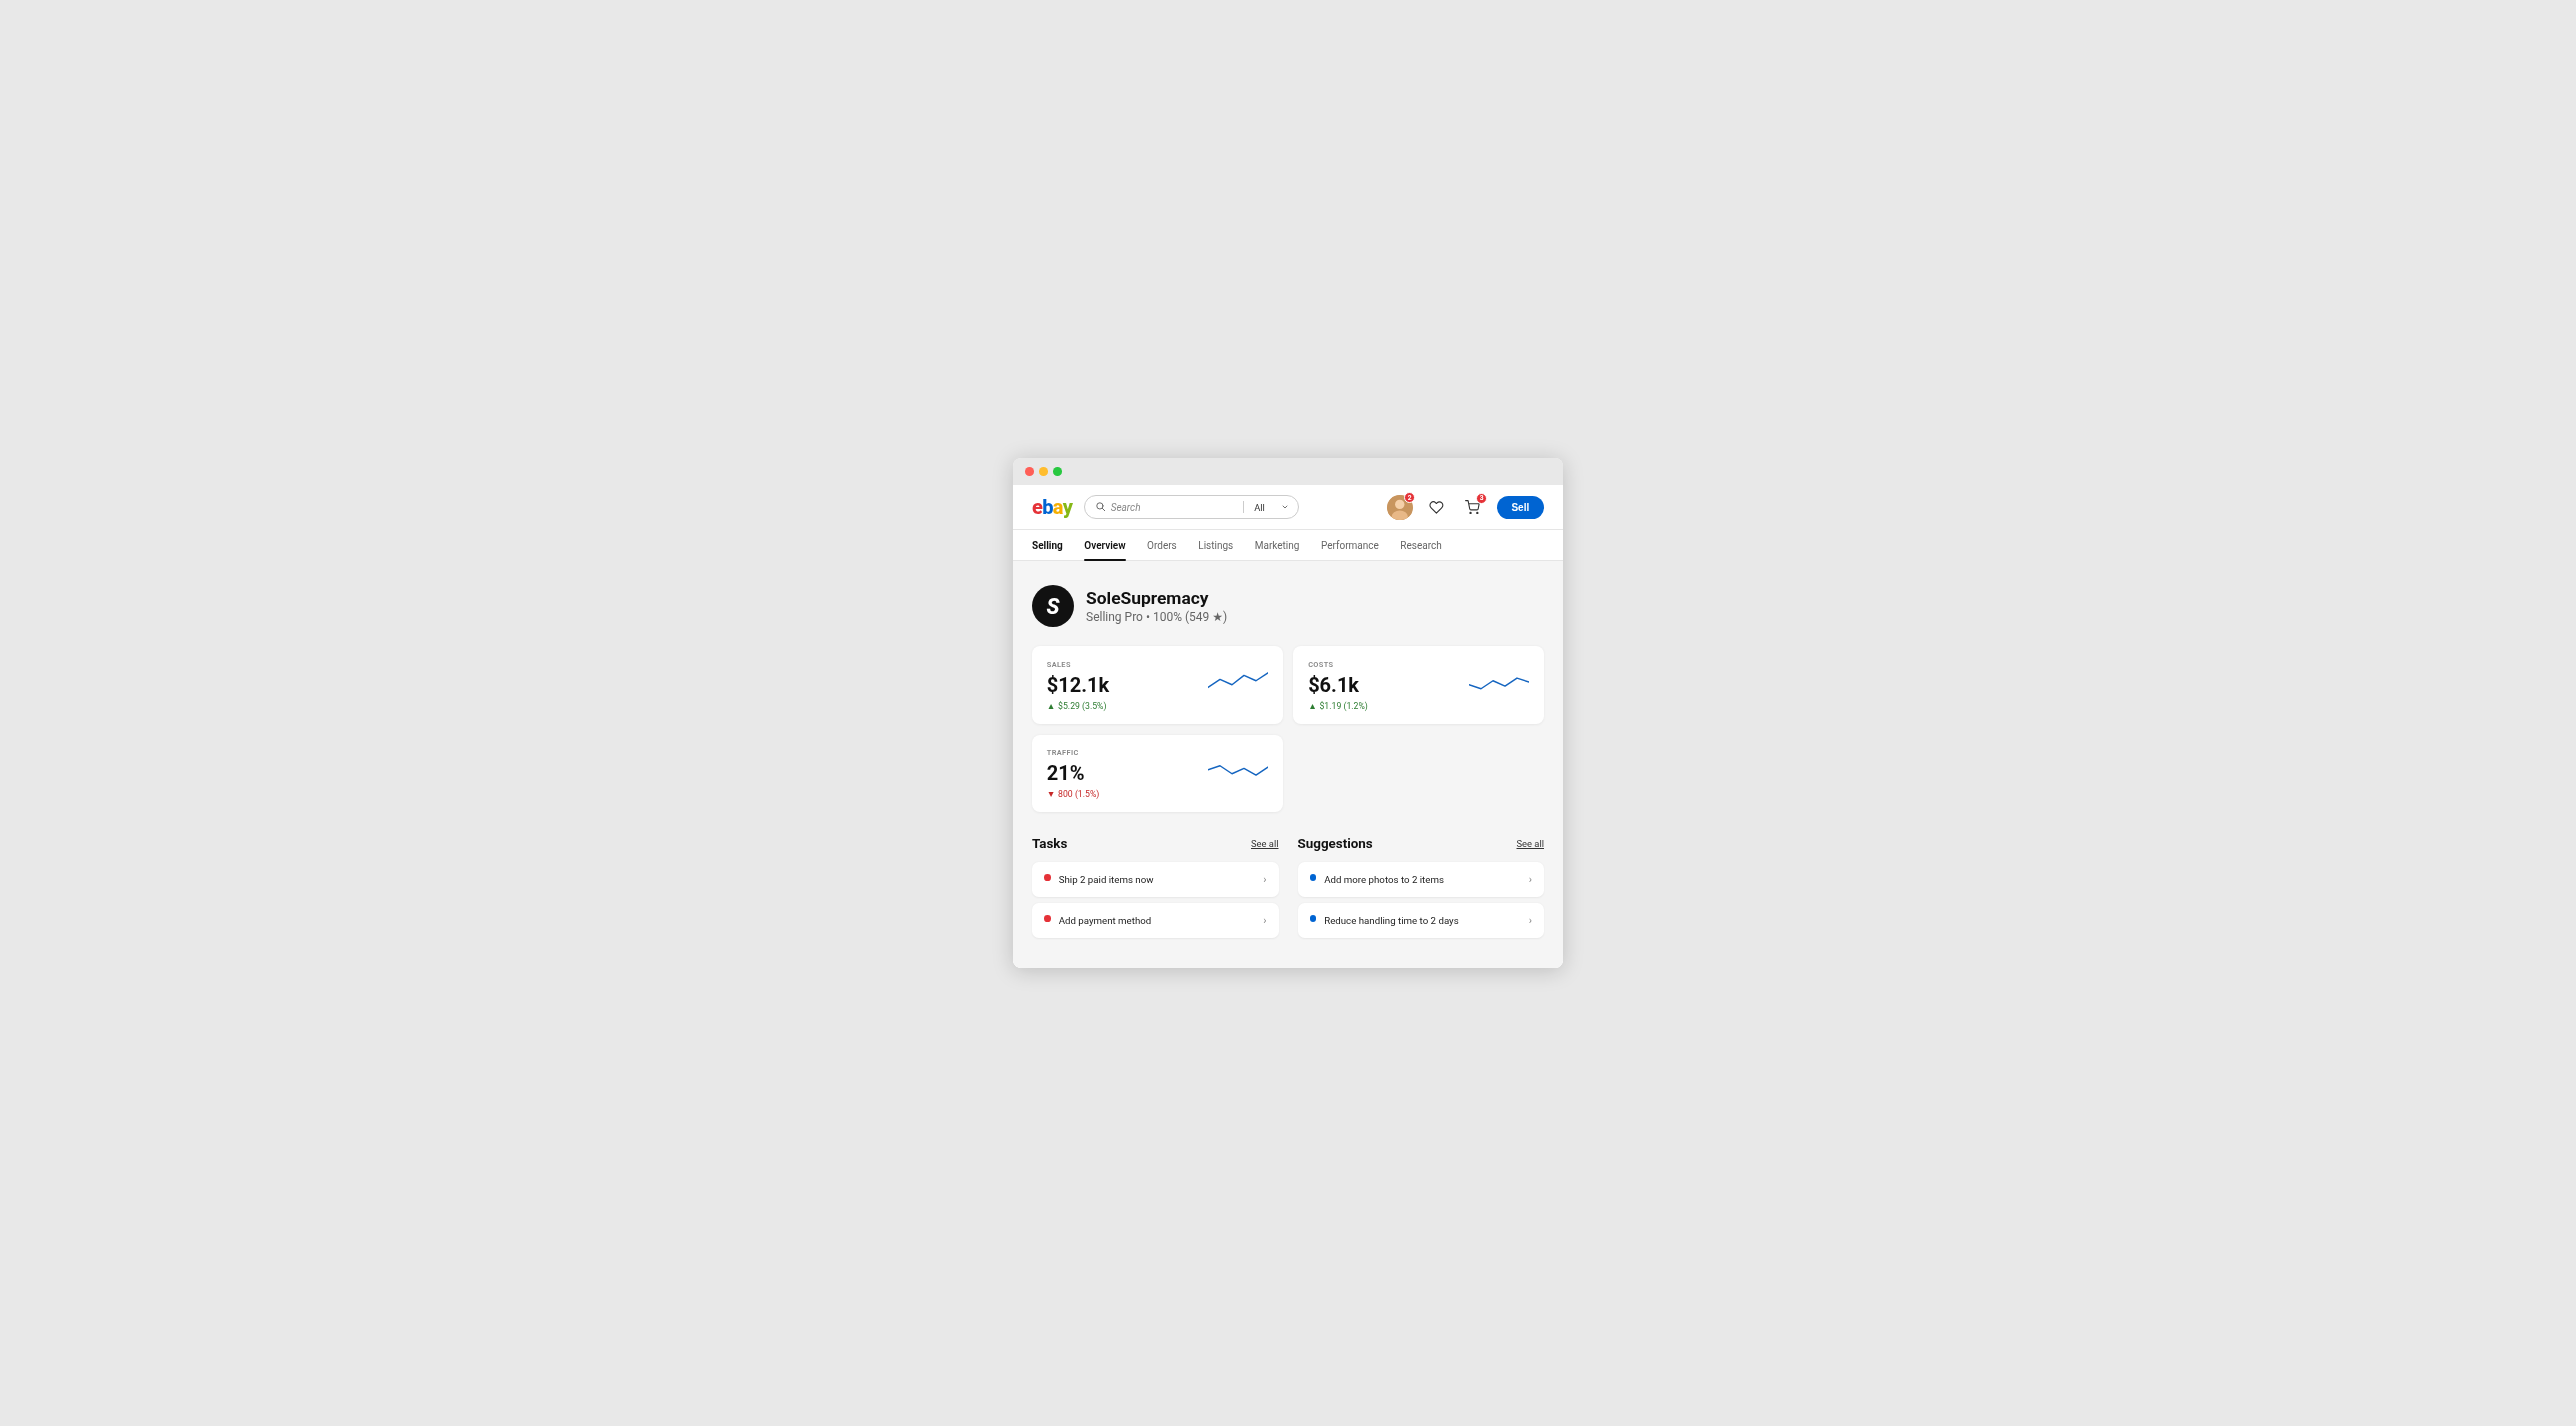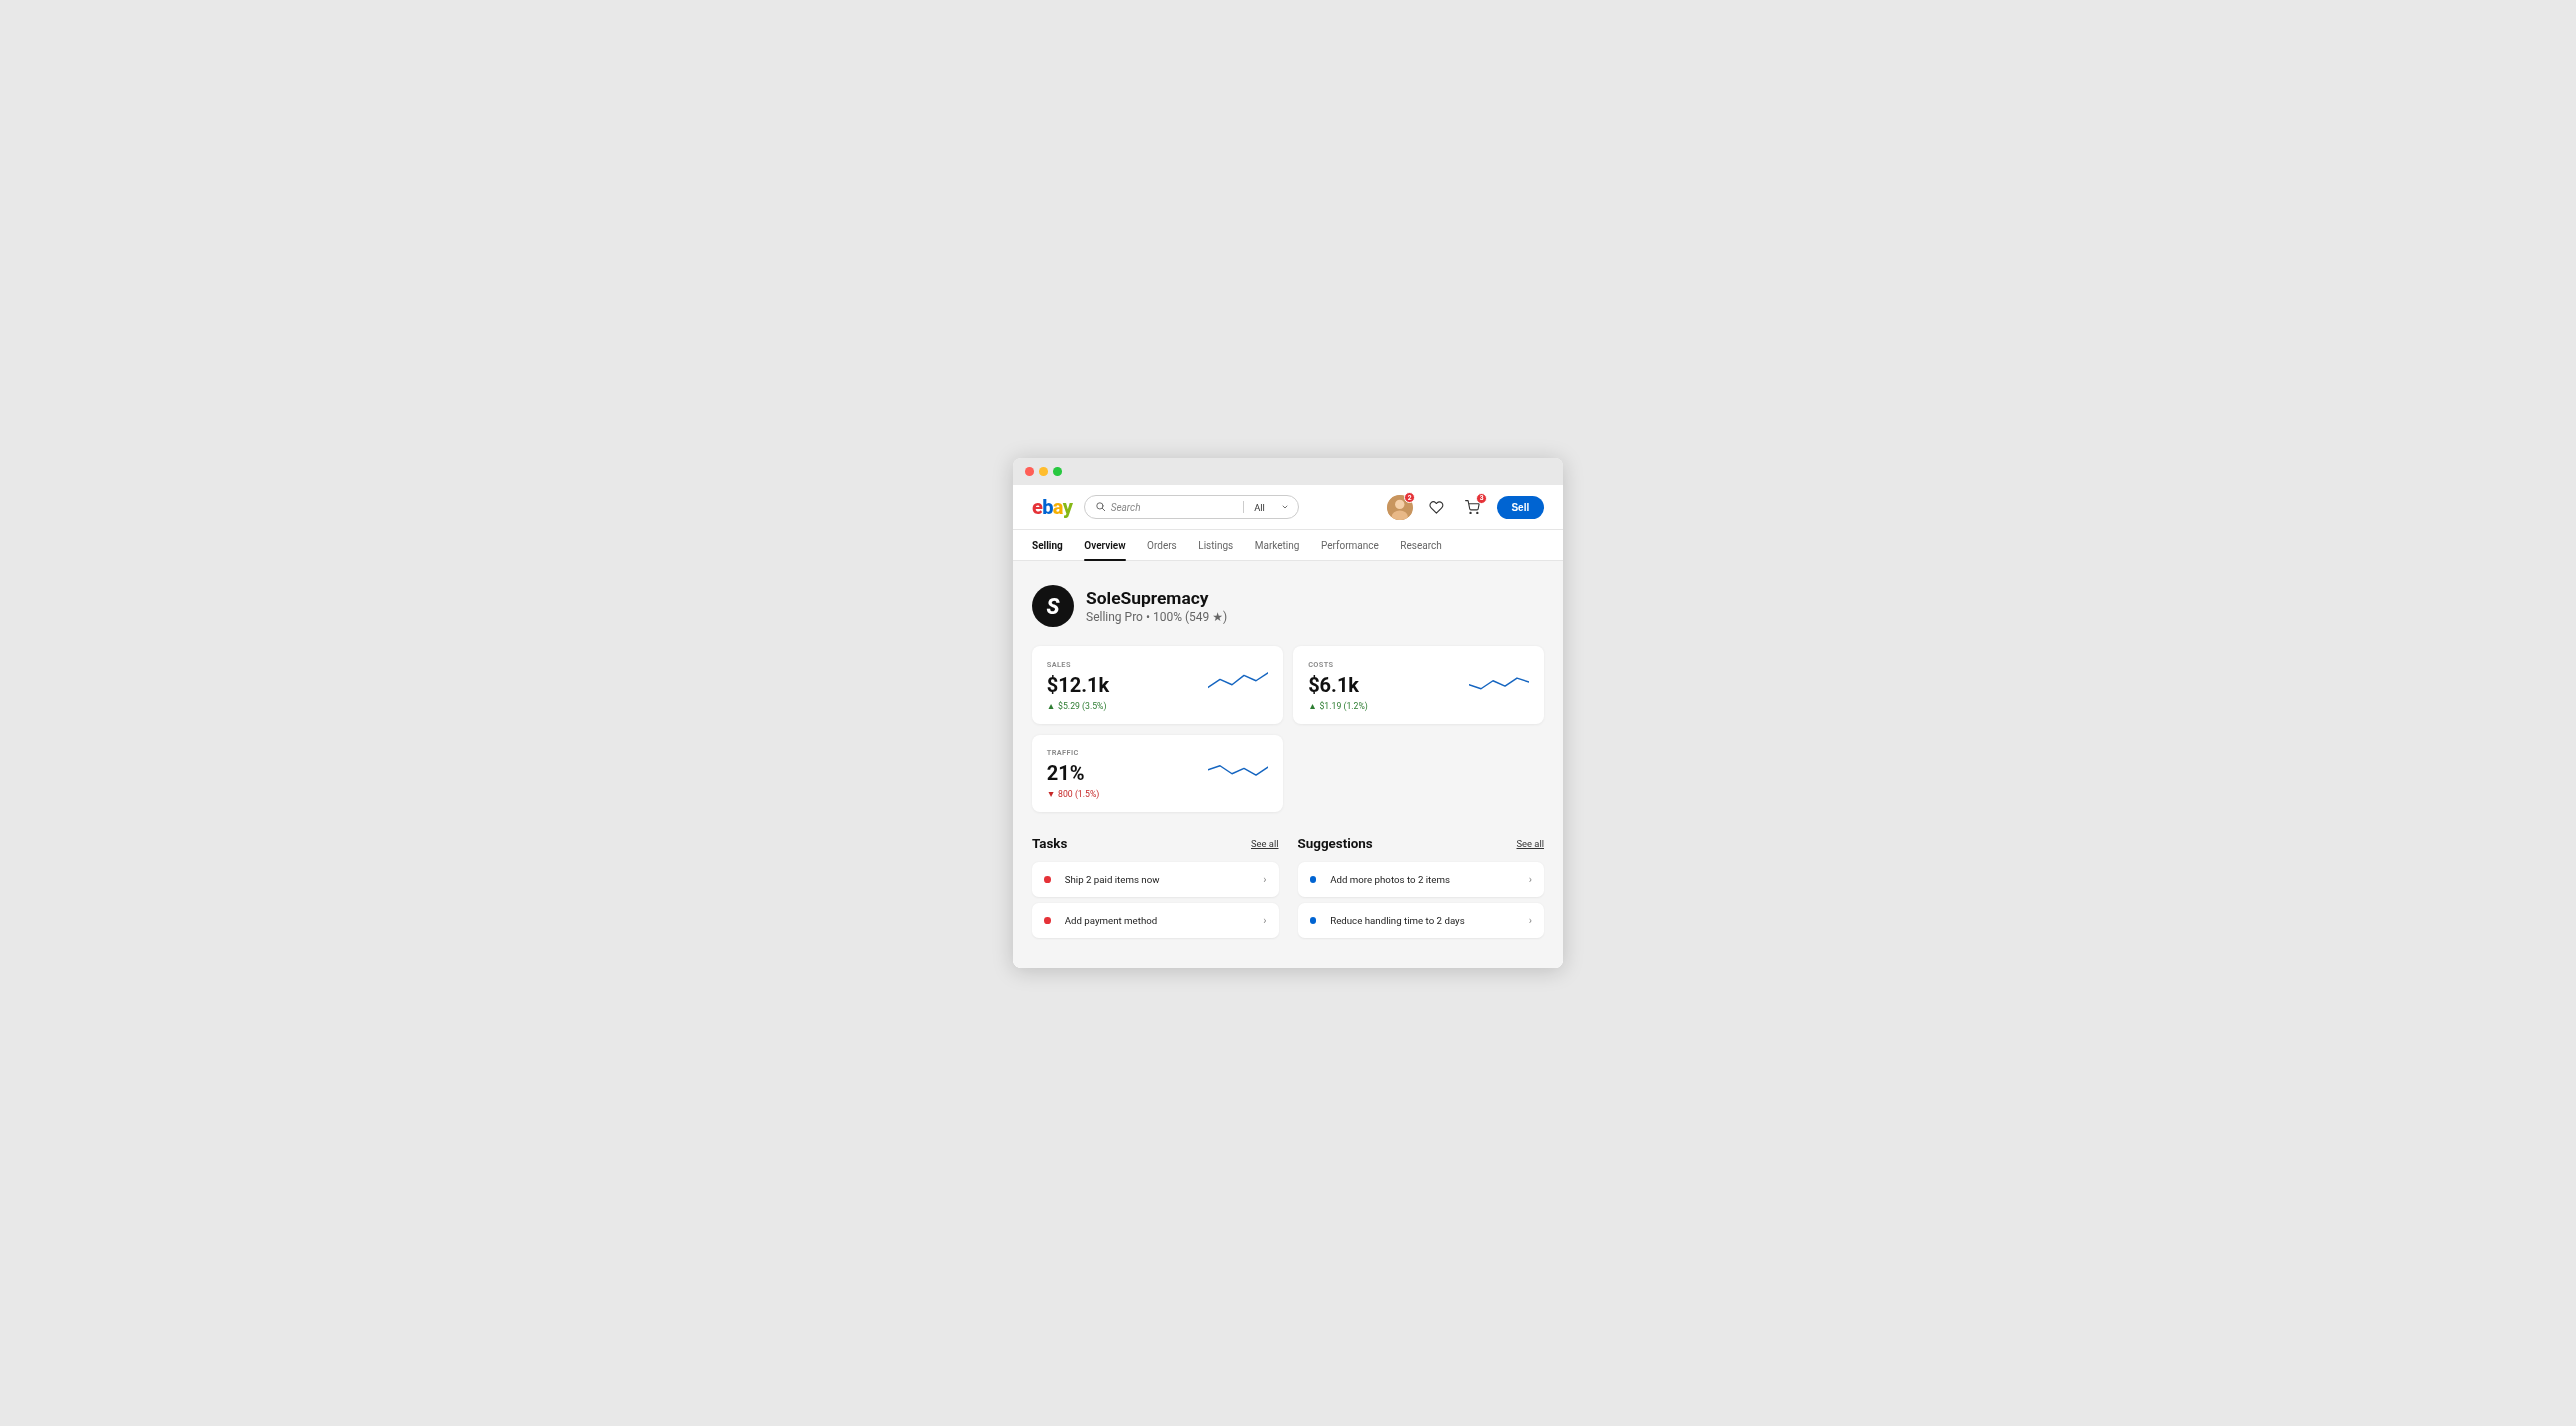--- a/index.html
+++ b/index.html
@@ -340,22 +340,22 @@
       display: flex;
       align-items: center;
       justify-content: space-between;
       margin-bottom: 6.7px;
       box-shadow: 0 0.7px 2px rgba(0,0,0,0.06);
       cursor: pointer;
     }
 
     .task-left {
       display: flex;
-      align-items: center;
-      gap: 14px;
+      align-items: flex-start;
+      gap: 8px;
     }
 
     .task-dot {
       width: 6.7px;
       height: 6.7px;
       border-radius: 50%;
       flex-shrink: 0;
     }
 
     .task-dot.red { background: #e53238; }

